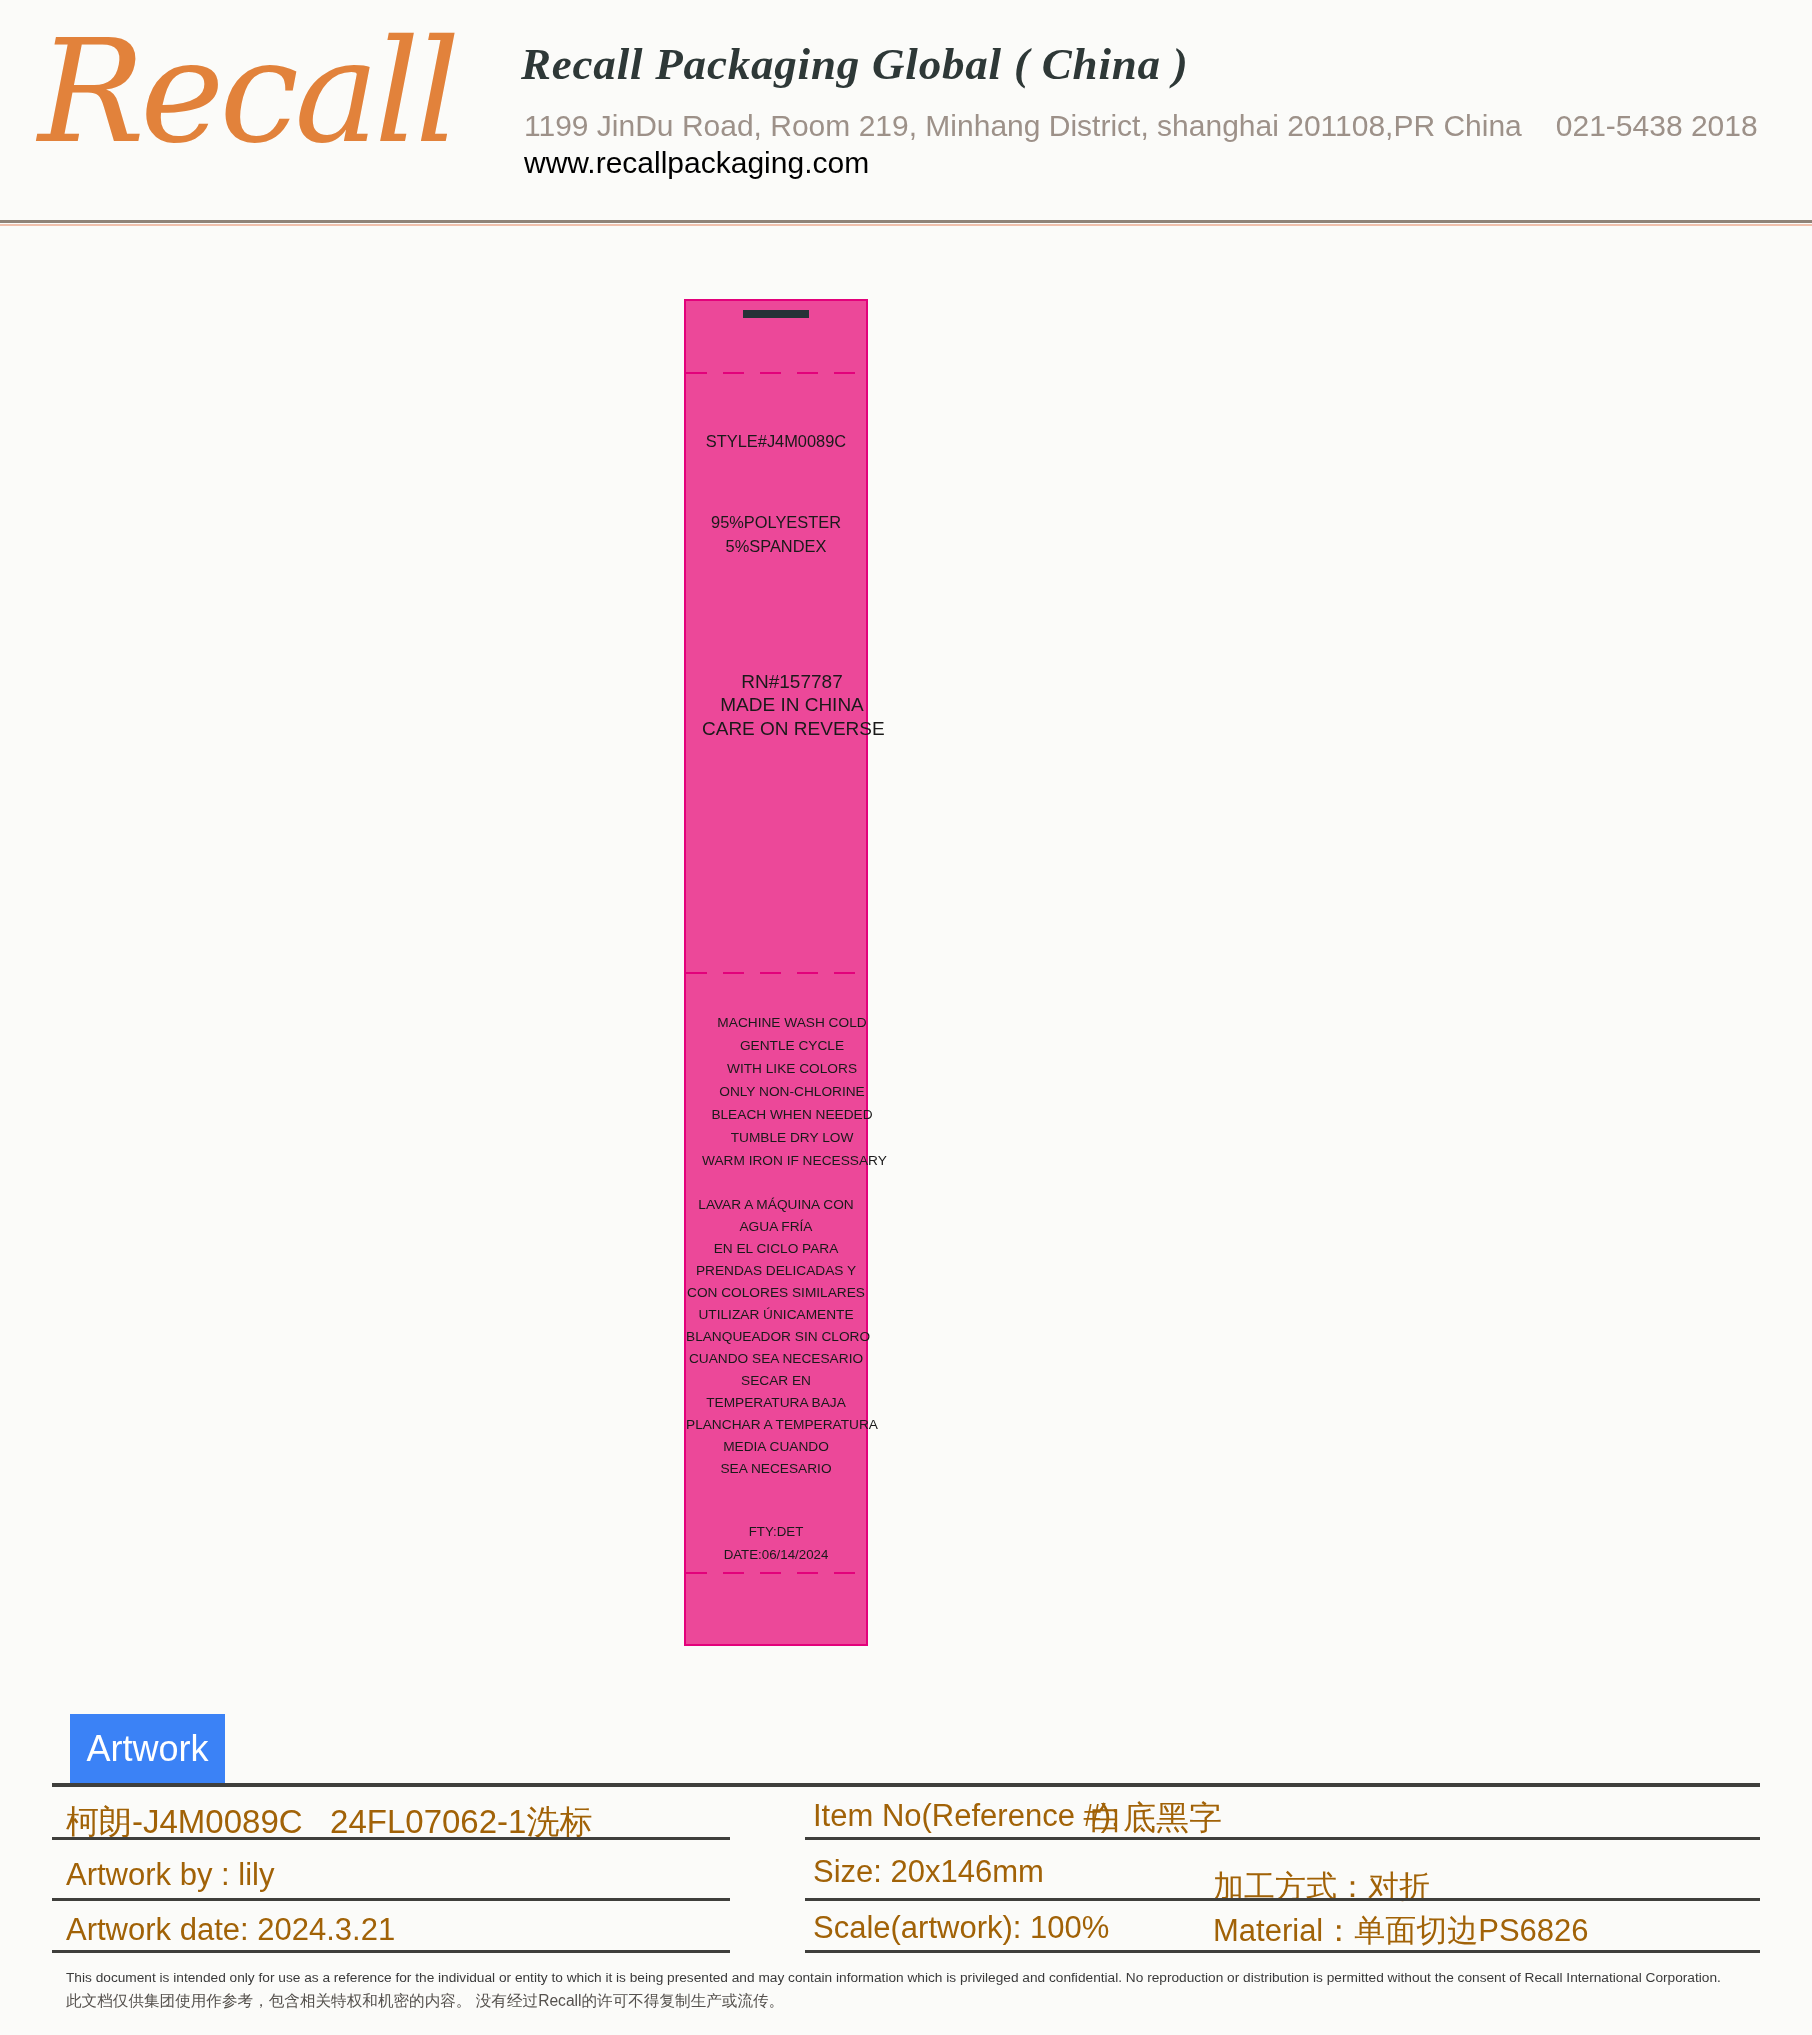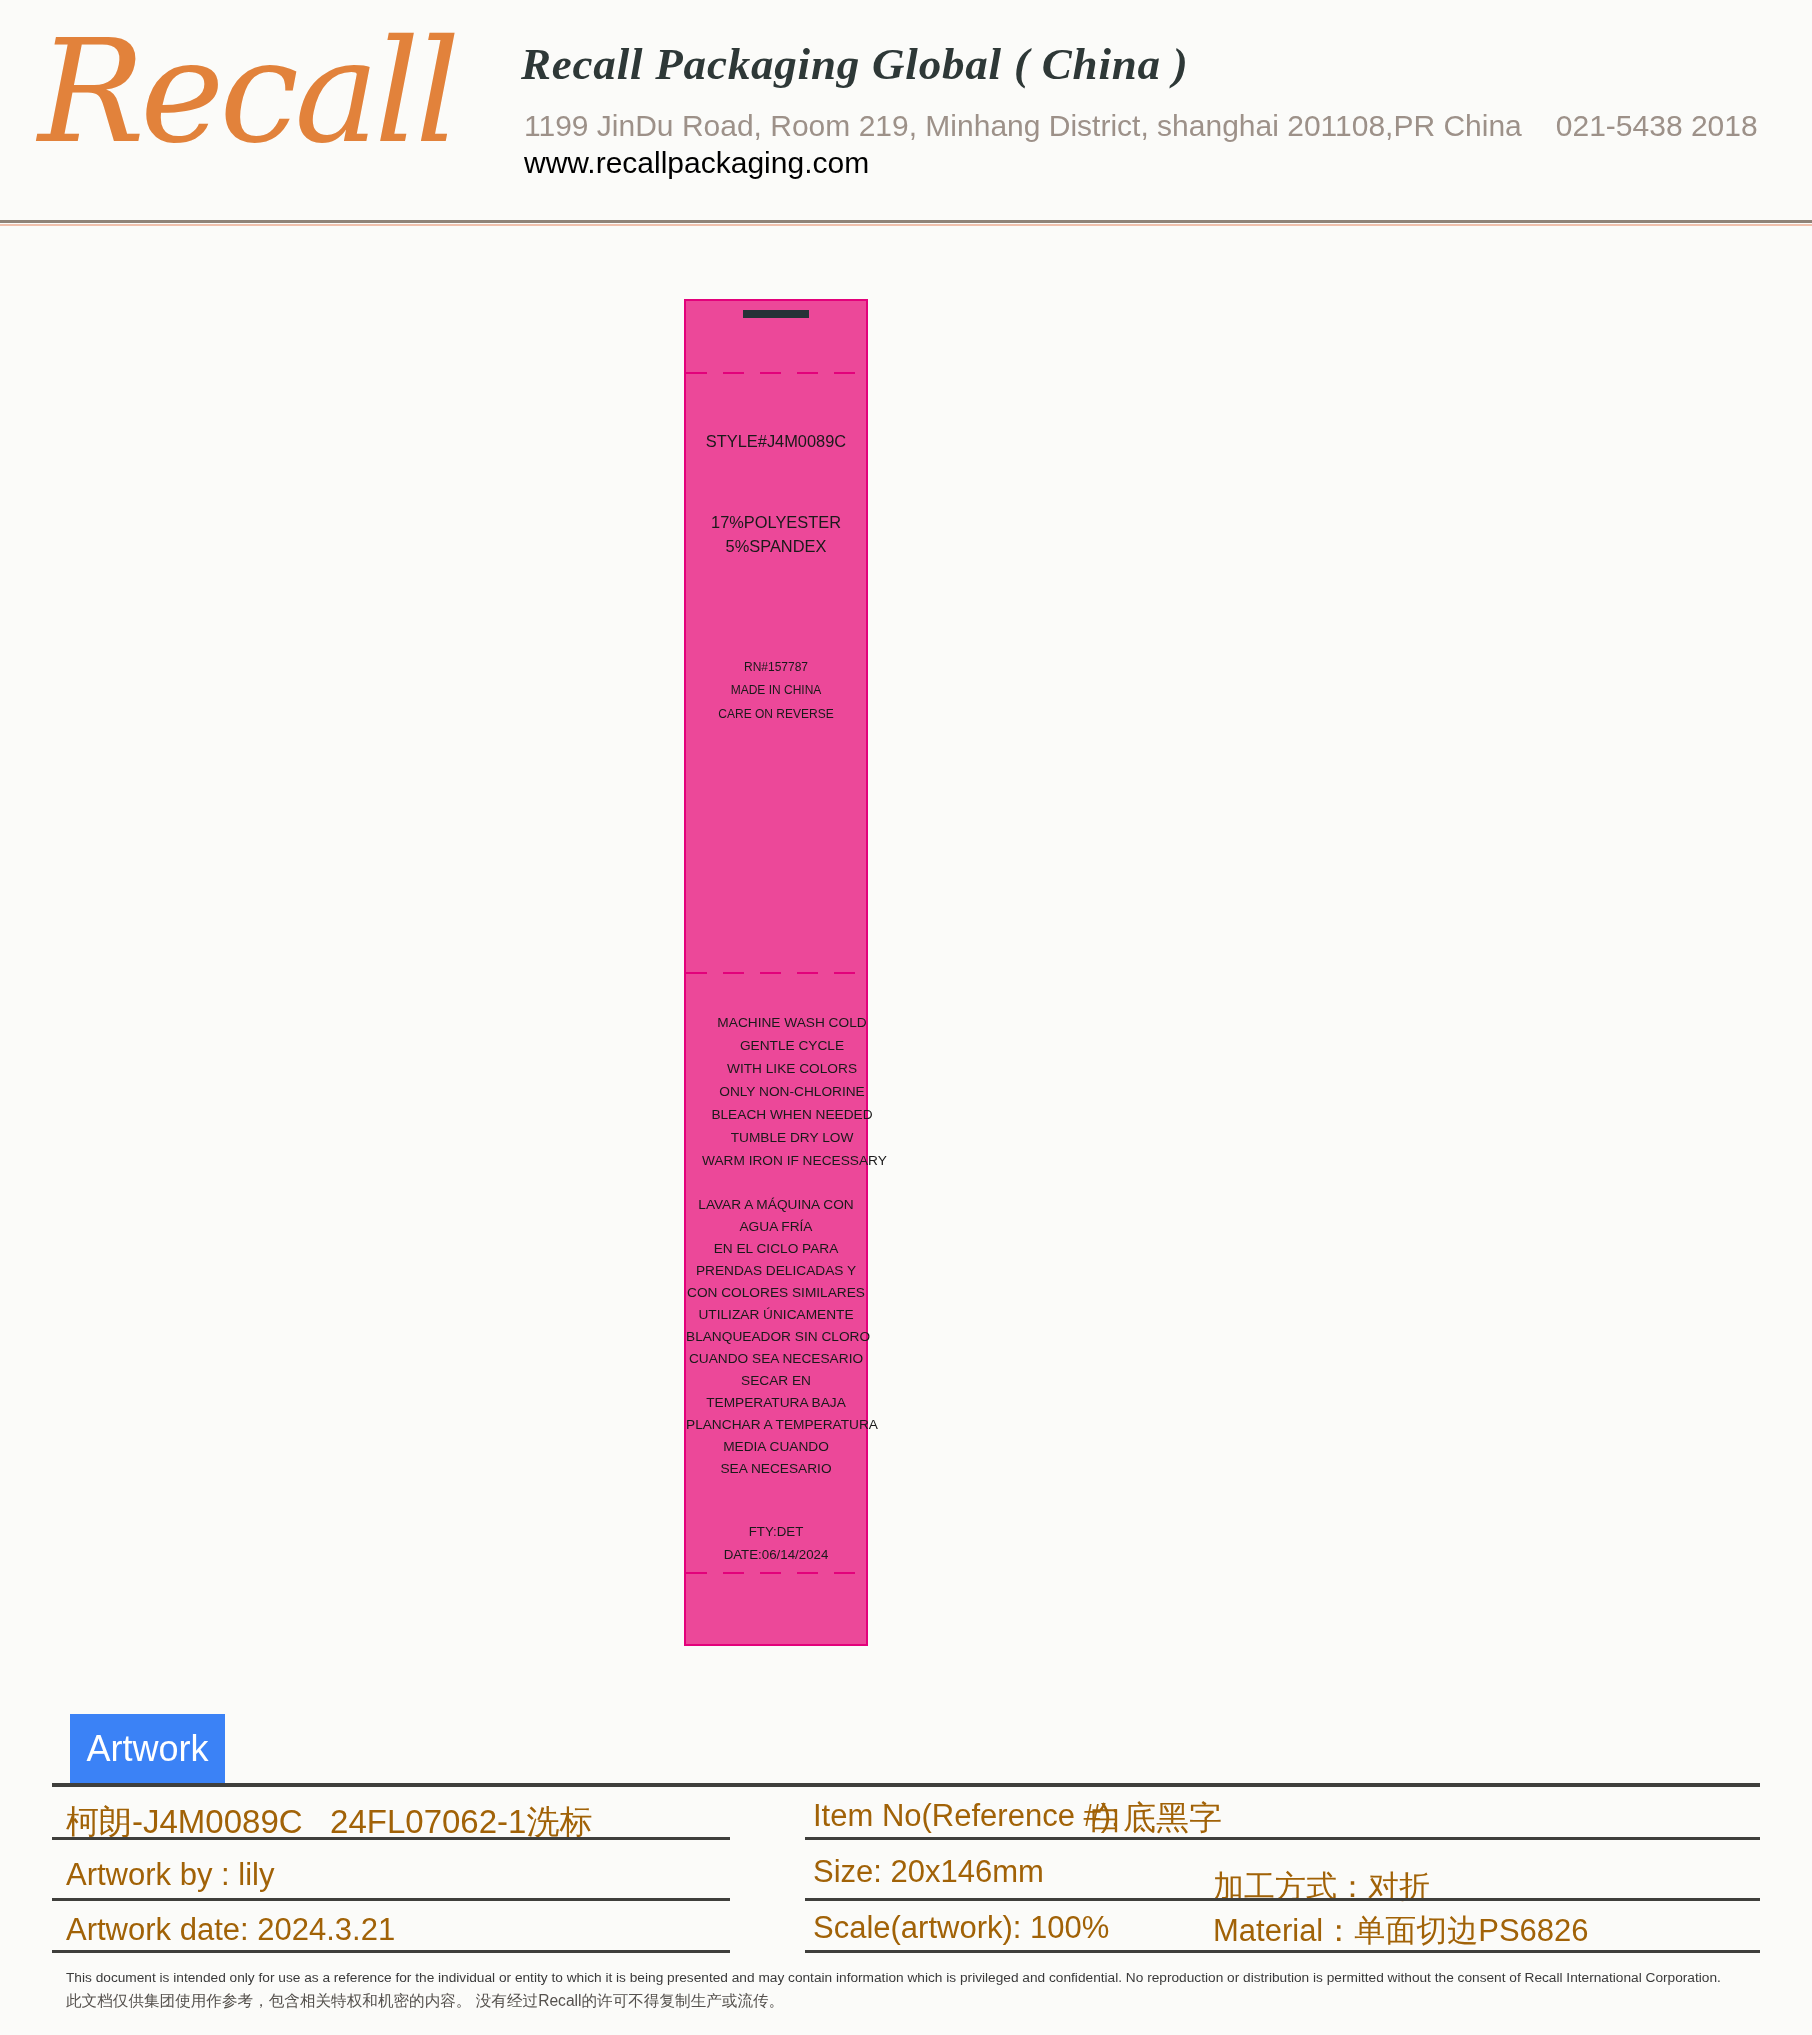--- a/index.html
+++ b/index.html
@@ -20,21 +20,21 @@
   
   .label-box{position:absolute;left:684px;top:299px;width:180px;height:1343px;
         border:2.3px solid #e3017b;background:#ec4899;}
   .stitch-bar{position:absolute;left:50%;transform:translateX(-50%);top:9.4px;width:66px;height:7.8px;background:#263238;}
   .fold-line{position:absolute;left:0;width:100%;height:2.3px;
         background:repeating-linear-gradient(to right,#e3017b 0px,#e3017b 21px,transparent 21px,transparent 37px);}
   .fold-1{top:71px;} .fold-2{top:671px;} .fold-3{top:1271px;}
   .lbl-text{position:absolute;left:0;width:100%;text-align:center;color:#1a1a1a;}
   .lbl-style{top:131px;font-size:16.4px;}
   .lbl-fiber{top:209px;font-size:16.4px;line-height:24px;}
-  .lbl-origin{top:355px;font-size:12px;line-height:23.4px;}
+  .lbl-origin{top:369px;font-size:19px;line-height:23.4px;padding-left:16px;}
   .lbl-care-en{top:710px;font-size:13.7px;line-height:23px;padding-left:16px;}
   .lbl-care-es{top:893px;font-size:13.7px;line-height:22px;}
   .lbl-fty{top:1219px;font-size:13.3px;line-height:23.4px;}
   .lbl-text div{white-space:nowrap;}
 
   
   .artwork-tab{position:absolute;left:70px;top:1714px;width:155px;height:69px;background:#3b82f6;
         display:flex;align-items:center;justify-content:center;}
   .artwork-tab span{color:#ffffff;font-size:36px;}
   .tab-underline{position:absolute;left:52px;top:1783px;width:1708px;height:3.9px;background:#3f3f3c;}
@@ -76,21 +76,21 @@
 
   <div class="label-box">
     <div class="stitch-bar"></div>
     <div class="fold-line fold-1"></div>
     <div class="fold-line fold-2"></div>
     <div class="fold-line fold-3"></div>
 
     <div class="lbl-text lbl-style">STYLE#J4M0089C</div>
 
     <div class="lbl-text lbl-fiber">
-      <div>17%POLYESTER</div>
+      <div>95%POLYESTER</div>
       <div>5%SPANDEX</div>
     </div>
 
     <div class="lbl-text lbl-origin">
       <div>RN#157787</div>
       <div>MADE IN CHINA</div>
       <div>CARE ON REVERSE</div>
     </div>
 
     <div class="lbl-text lbl-care-en">

